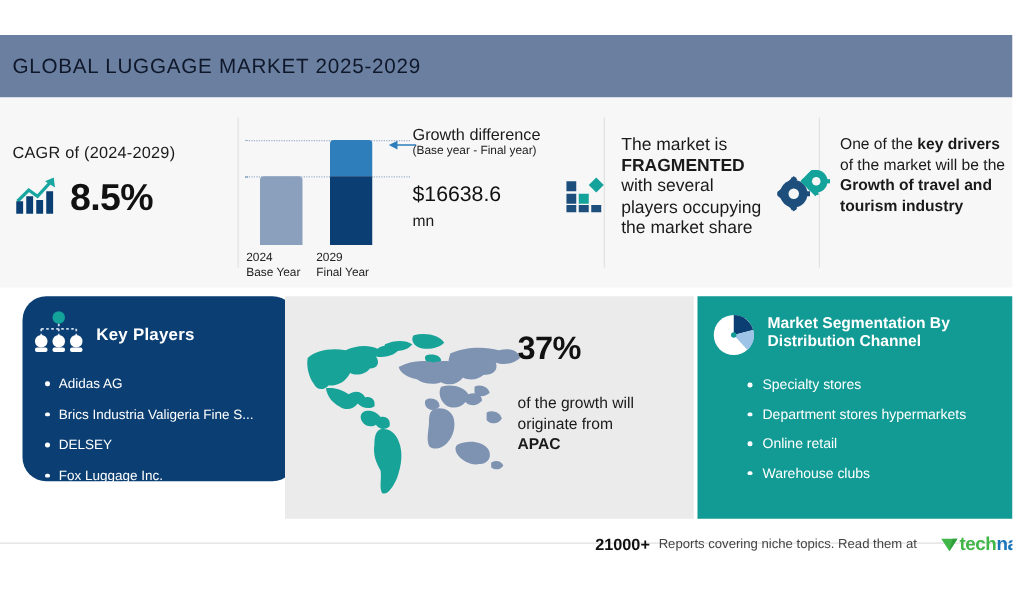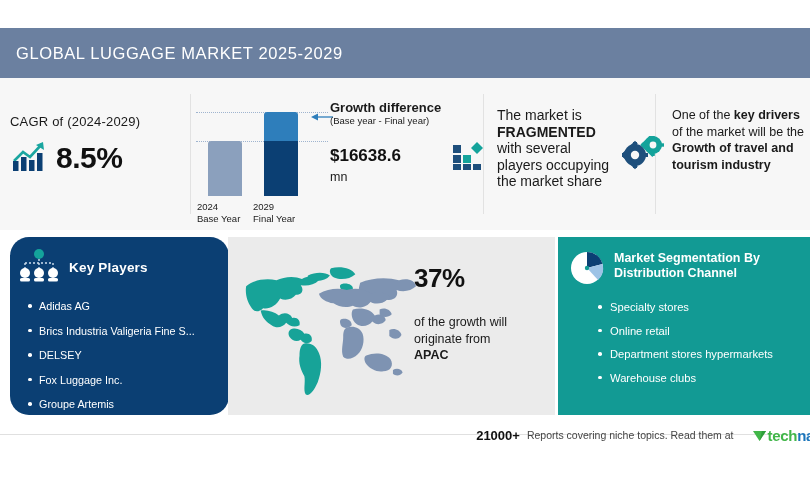--- a/index.html
+++ b/index.html
@@ -11,22 +11,22 @@
   }
   #stage{position:relative;width:810px;height:480px;background:#ffffff;}
 
   
   .header{
     position:absolute;left:0;top:28px;width:810px;height:50px;
     background:#6b80a0;
     display:flex;align-items:center;
   }
   .header-title{
-    color:#ffffff;font-size:16.5px;letter-spacing:.6px;
-    padding-left:16px;font-weight:400;
+    color:#0f172a;font-size:16.5px;letter-spacing:.6px;
+    padding-left:10px;font-weight:400;
   }
 
   
   .stats{
     position:absolute;left:0;top:78px;width:810px;height:152px;
     background:#f7f7f7;
   }
   .vdiv{position:absolute;top:16px;width:1px;height:120px;background:#e2e2e2;}
 
   
@@ -37,40 +37,40 @@
 
   
   .barblock{position:absolute;left:196px;top:22px;width:130px;height:124px;}
   .gl{position:absolute;height:0;border-top:1px dotted #9fb4cf;left:0;}
   .bar{position:absolute;bottom:28px;width:34px;border-radius:3px 3px 0 0;overflow:hidden;}
   .bar .seg{width:100%;}
   .bcap{position:absolute;bottom:0;width:56px;font-size:9.5px;line-height:11.5px;color:#222;}
 
   .arrowwrap{position:absolute;left:310px;top:30px;width:22px;height:10px;}
   .gdiff{position:absolute;left:330px;top:22px;width:135px;}
-  .gdiff-t1{font-size:13px;color:#1a1a1a;line-height:15px;font-weight:bold;}
+  .gdiff-t1{font-size:13px;color:#1a1a1a;line-height:15px;}
   .gdiff-t2{font-size:9.5px;color:#1a1a1a;line-height:12px;}
-  .money{position:absolute;left:330px;top:68px;font-size:17px;font-weight:bold;color:#111;}
+  .money{position:absolute;left:330px;top:68px;font-size:17px;font-weight:normal;color:#111;}
   .money-unit{position:absolute;left:330px;top:92px;font-size:12.5px;color:#1a1a1a;}
 
   
   .frag{position:absolute;left:497px;top:29px;width:140px;}
   .frag p{margin:0;font-size:14px;line-height:16.5px;color:#1a1a1a;}
   .frag b{font-weight:bold;}
   .sqicon{position:absolute;left:453px;top:62px;}
 
   
   .drv{position:absolute;left:672px;top:29px;width:148px;}
   .drv p{margin:0;font-size:12.5px;line-height:16.5px;color:#1a1a1a;white-space:nowrap;}
   .drv b{font-weight:bold;}
   .gearicon{position:absolute;left:622px;top:58px;}
 
   
   .panel-left{
-    position:absolute;left:10px;top:237px;width:219px;height:178px;
+    position:absolute;left:18px;top:237px;width:219px;height:148px;
     background:#0b3f73;
     border-radius:19px;
   }
   .kp-head{display:flex;align-items:center;padding:11px 0 0 8px;}
   .kp-title{color:#ffffff;font-size:13.5px;font-weight:bold;margin-left:9px;letter-spacing:.2px;}
   .kp-list{list-style:none;margin:13px 0 0 0;padding:0 10px 0 18px;}
   .kp-list li{
     color:#ffffff;font-size:10.8px;line-height:14px;margin-bottom:10.5px;
     position:relative;padding-left:11px;white-space:nowrap;overflow:hidden;
   }
@@ -317,22 +317,22 @@
           <circle cx="17" cy="17" r="2.2" fill="#129a94"></circle>
         </svg>
       </span>
       <span class="seg-title">
         <span>Market Segmentation By</span><br>
         <span>Distribution Channel</span>
       </span>
     </div>
     <ul class="seg-list">
       <li>Specialty stores</li>
+      <li>Department stores hypermarkets</li>
       <li>Online retail</li>
-      <li>Department stores hypermarkets</li>
       <li>Warehouse clubs</li>
     </ul>
   </div>
 
   <div class="footline"></div>
   <div class="footer">
     <span class="f-count">21000+</span>
     <span class="f-text">Reports covering niche topics. Read them at</span>
     <span class="logo">
       <svg width="16" height="16" viewBox="0 0 16 16">

